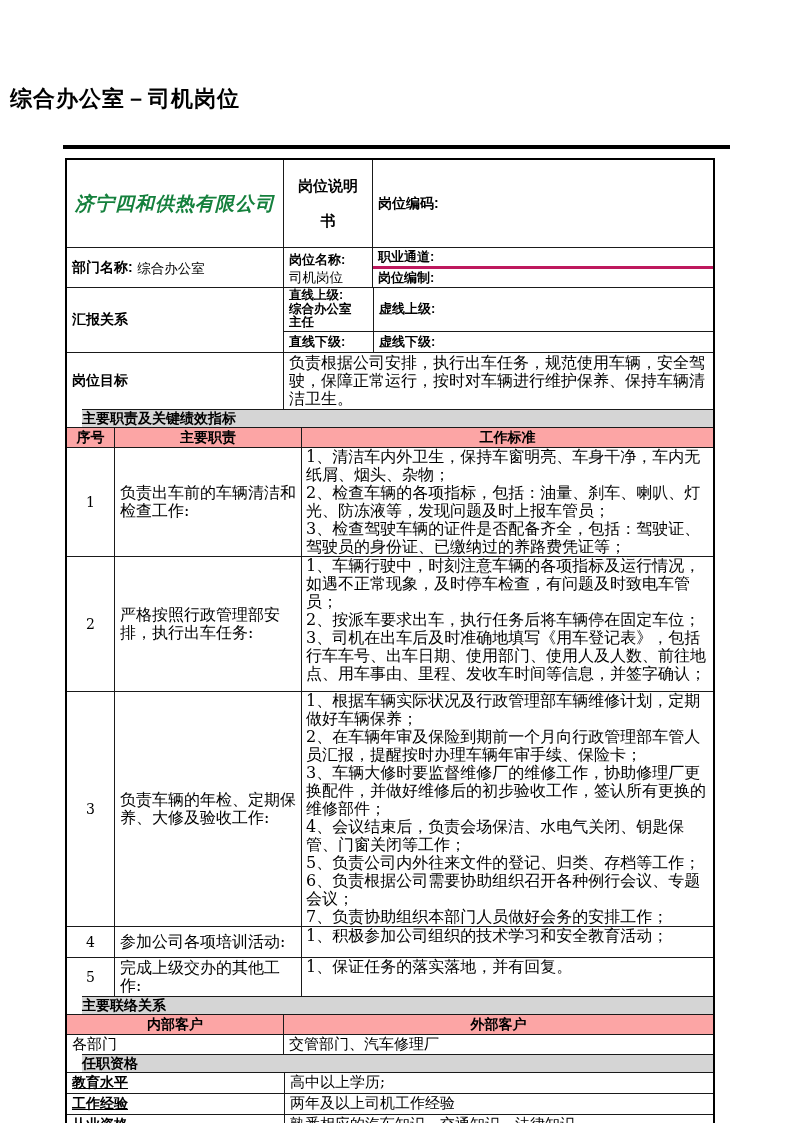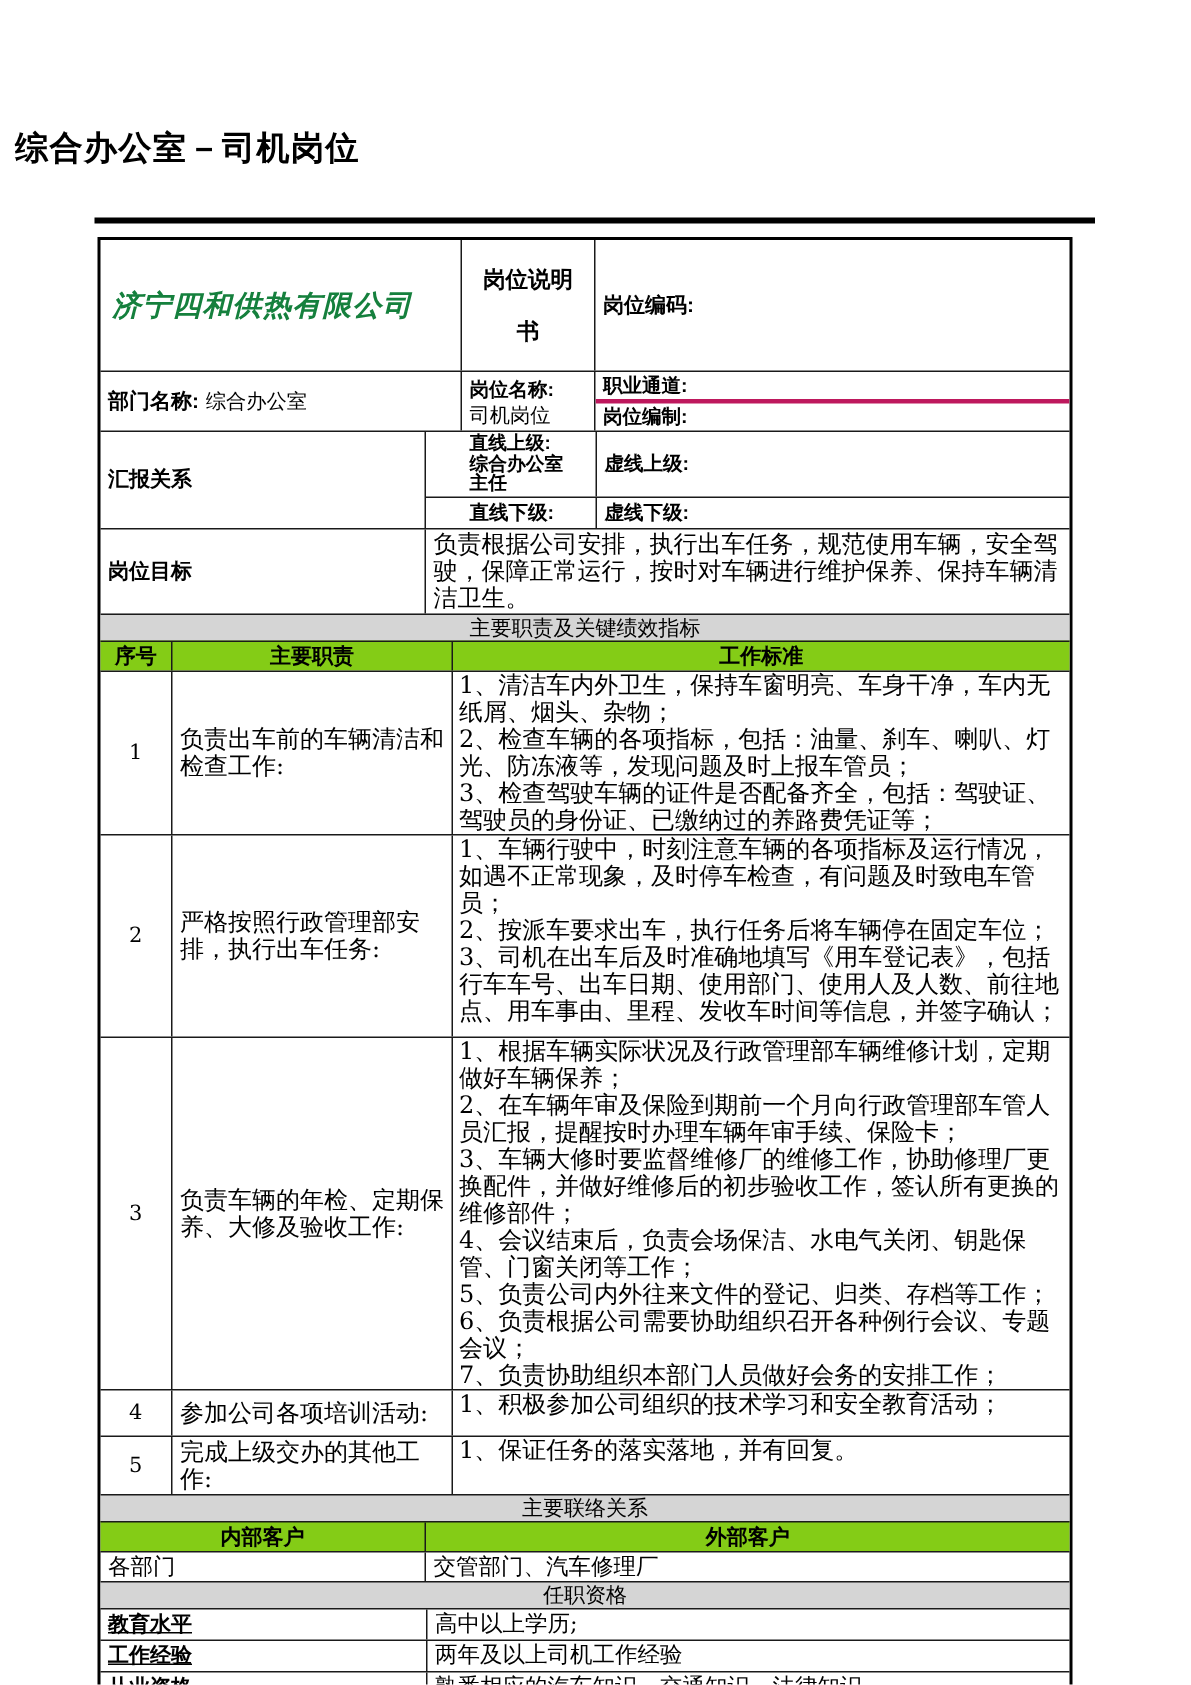--- a/index.html
+++ b/index.html
@@ -14,21 +14,21 @@
   .thick-rule{margin:31px 0 0 63px;width:667px;height:4px;background:#000;}
   .doc-table{
     margin:9px 0 0 65px;width:650px;border:2px solid #000;
     box-sizing:border-box;
   }
   .row{display:flex;border-top:1px solid #1a1a1a;}
   .row:first-child{border-top:none;}
   .cell{box-sizing:border-box;padding:1px 5px;overflow:hidden;}
   .cell + .cell{border-left:1px solid #1a1a1a;}
   .ca{width:216px;flex:0 0 216px;}
-  .cb{width:89px;flex:0 0 89px;margin-left:24px;}
+  .cb{width:89px;flex:0 0 89px;}
   .cc{flex:1 1 auto;}
   .vc{display:flex;align-items:center;}
   .ctr{display:flex;align-items:center;justify-content:center;text-align:center;}
   .lbl{font-weight:bold;font-size:14px;font-family:"Liberation Sans","DejaVu Sans",sans-serif;}
   .lbl-sm{font-weight:bold;font-size:13px;}
   .kai{font-family:"DejaVu Serif","Liberation Serif",serif;font-size:16px;line-height:18px;}
   .kai-sm{font-family:"DejaVu Serif","Liberation Serif",serif;font-size:13.5px;line-height:16px;}
   .pre{white-space:pre-line;}
   
   .r-top1{min-height:87px;}
@@ -45,23 +45,23 @@
   .r-top3{min-height:50px;}
   .r3-right{flex:1;display:flex;flex-direction:column;padding:0;border-left:1px solid #1a1a1a;}
   .r3-sub{display:flex;}
   .r3-sub + .r3-sub{border-top:1px solid #1a1a1a;}
   .r3-sub1{min-height:33px;}
   .r3-sub2{min-height:16px;}
   .r3-sub .cell:first-child{border-left:none;}
   .sup-lines{font-weight:bold;font-size:12.5px;line-height:13.5px;padding-top:1px;}
   .r-top4{min-height:34px;}
   
-  .band{background:#d5d5d5;text-align:center;font-weight:normal;font-size:14px;
-    line-height:17px;min-height:17px;border-top:1px solid #1a1a1a;}
-  .hdr{background:#84cc16;}
+  .band{background:#d5d5d5;font-weight:bold;font-size:14px;
+    line-height:17px;min-height:17px;border-top:1px solid #1a1a1a;margin-left:15px;}
+  .hdr{background:#fca5a5;}
   .hdr .cell{font-weight:bold;font-size:14px;text-align:center;line-height:17px;}
   
   .cno{width:47px;flex:0 0 47px;}
   .cduty{width:187px;flex:0 0 187px;}
   .cstd{flex:1 1 auto;}
   .dr1{min-height:90px;}
   .dr2{min-height:134px;}
   .dr3{min-height:203px;}
   .dr4{min-height:30px;}
   .dr5{min-height:18px;}

